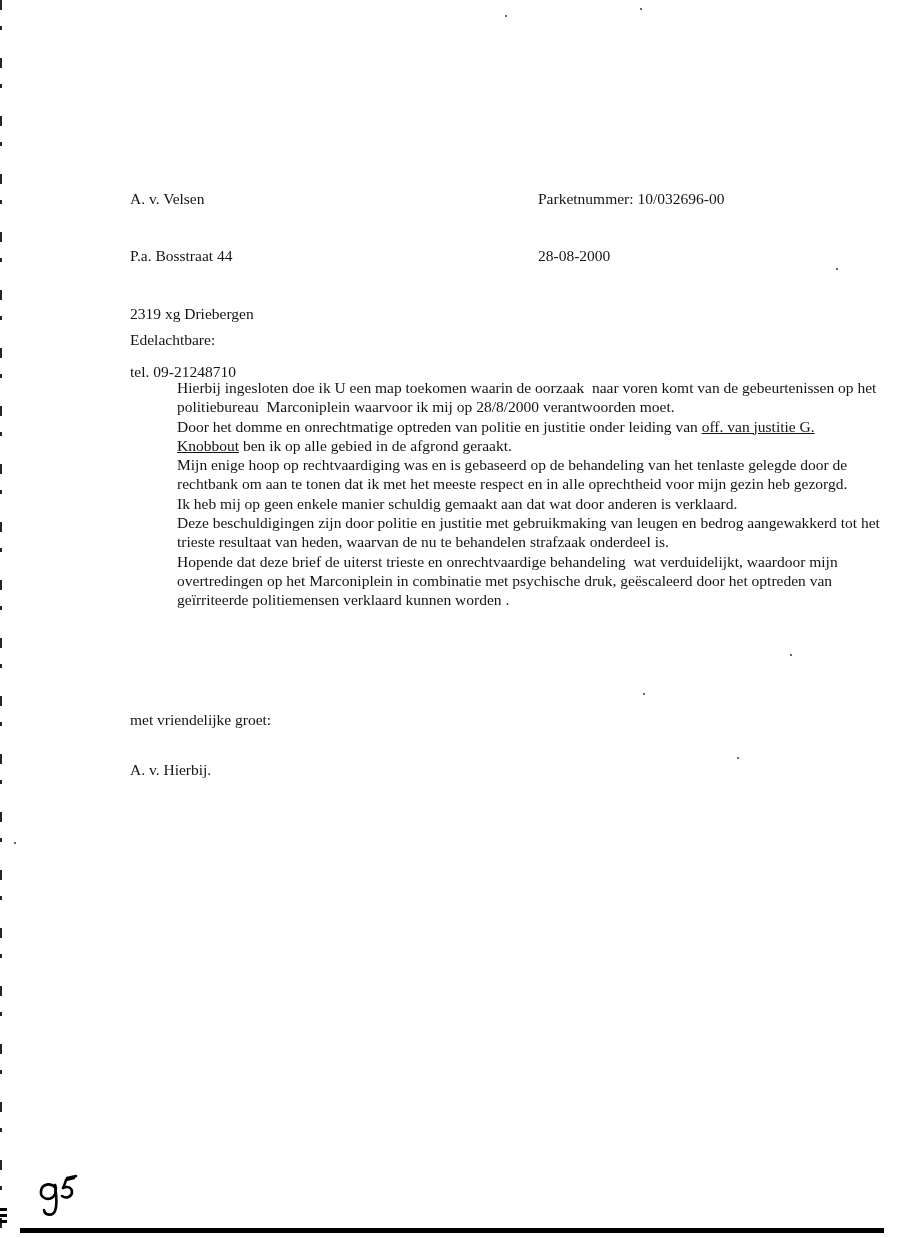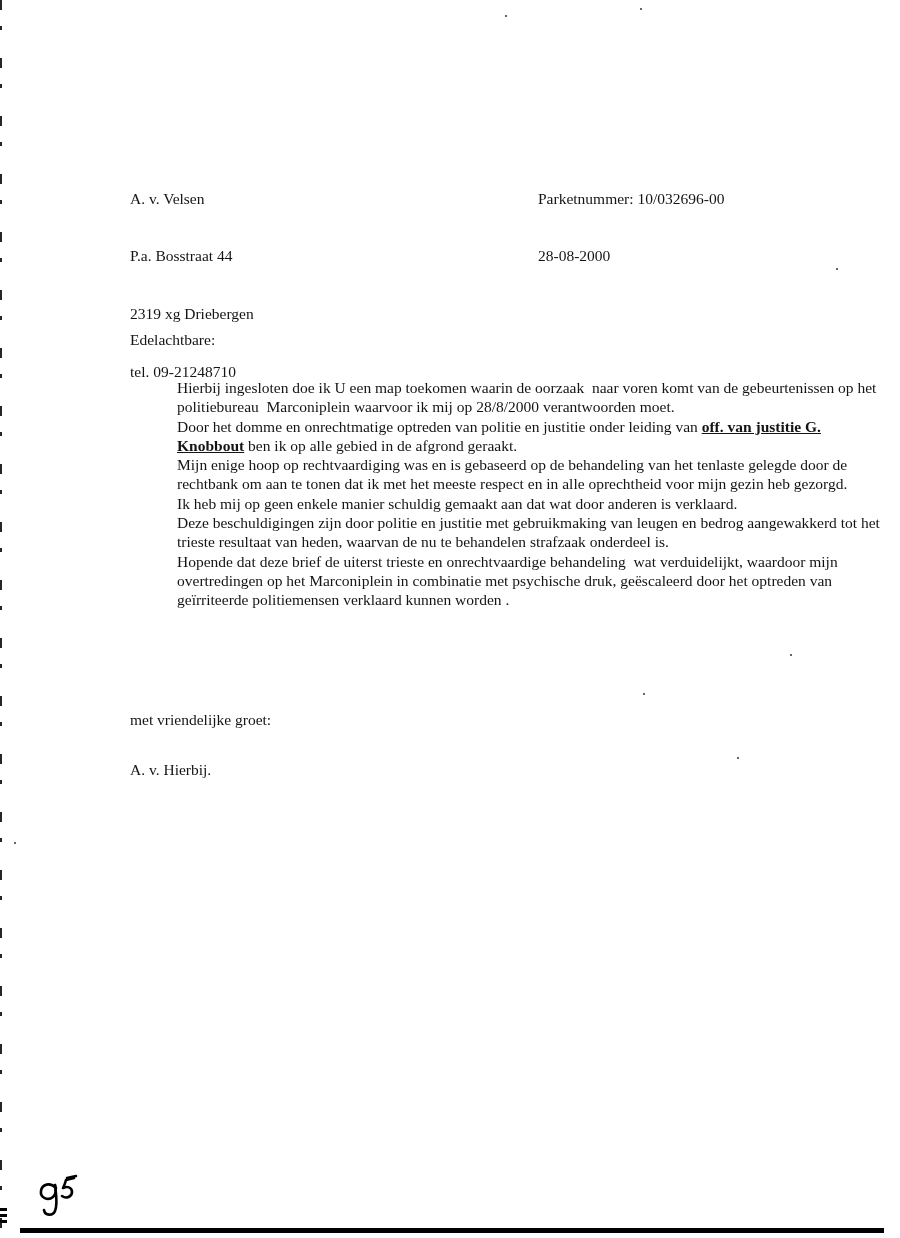--- a/index.html
+++ b/index.html
@@ -32,21 +32,21 @@
     position:absolute;right:0;top:0;width:17px;height:13px;background:#000;
   }
   .bar-bottom{
     position:absolute;left:20px;top:1228px;width:864px;height:5px;background:#000;
   }
   
   .speck{position:absolute;width:2px;height:2px;background:#333;border-radius:50%;}
   
   .blk{position:absolute;font-size:15.5px;line-height:19.3px;white-space:pre;}
   .line{white-space:pre;}
-  .b{font-weight:bold;}
+  .b{font-weight:normal;}
   .u{text-decoration:underline;}
   .sender{left:130px;top:150px;}
   .case-info{left:538px;top:150px;}
   .refblk{left:130px;top:240px;}
   .salutation{left:130px;top:330px;}
   .body-block{left:130px;top:378px;margin-left:47px;}
   .thanks{left:130px;top:638px;}
   .greeting{left:130px;top:710px;}
   .signature{left:130px;top:760px;}
   

